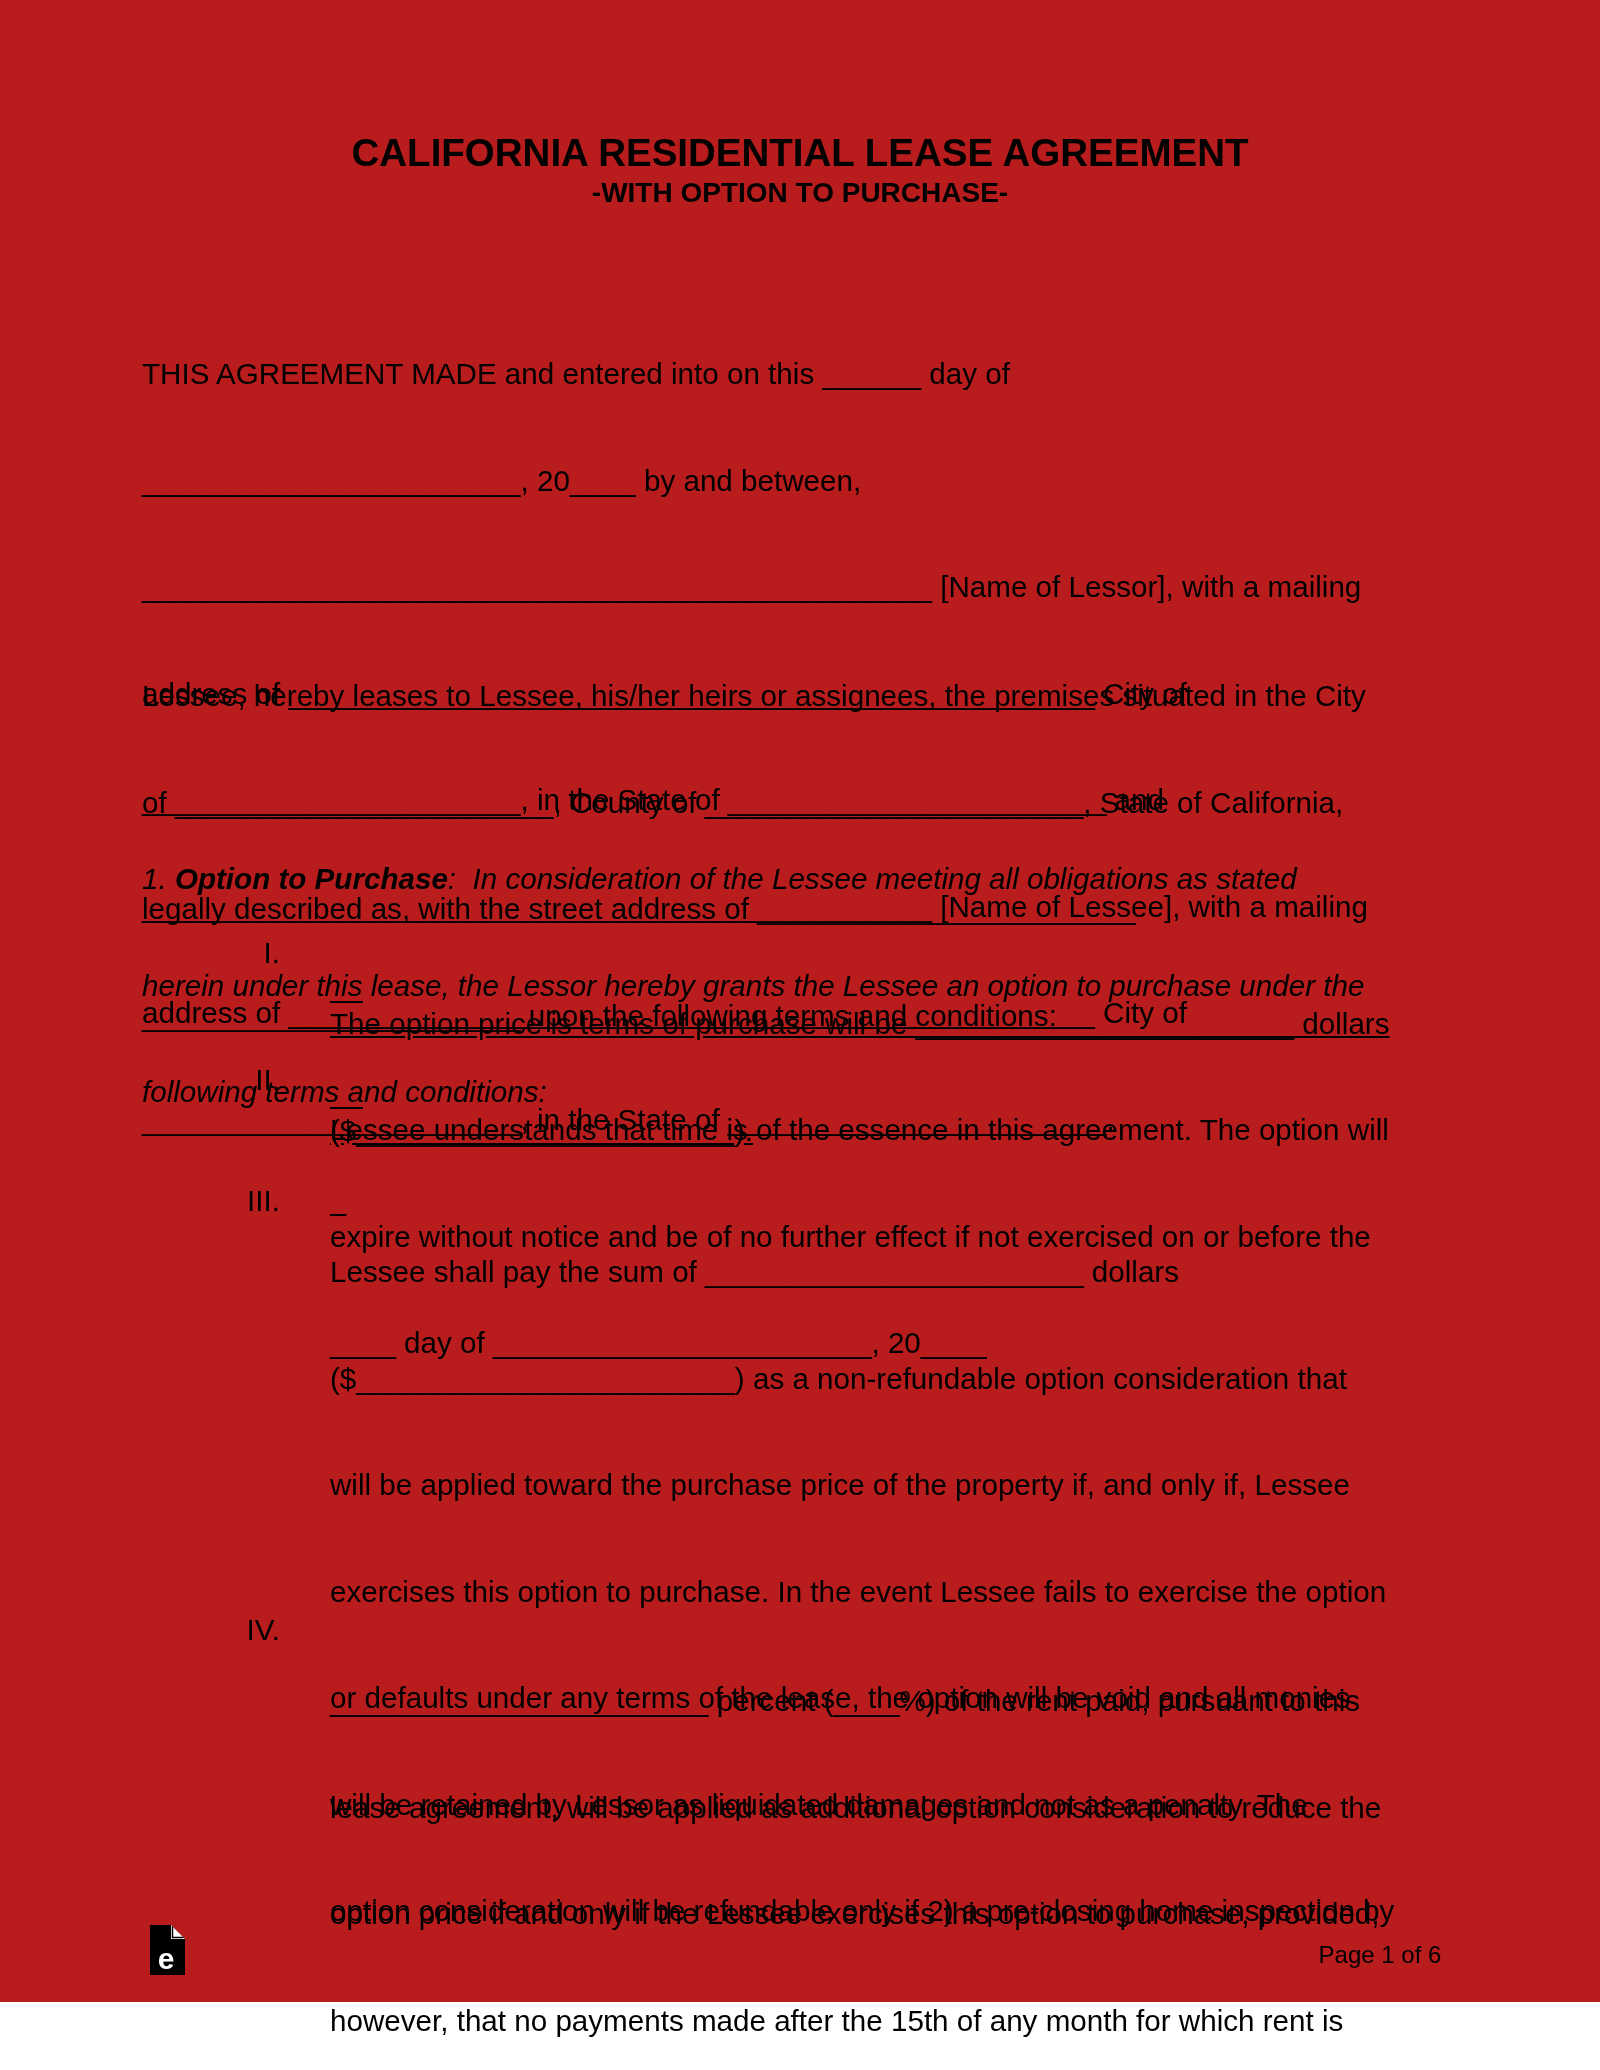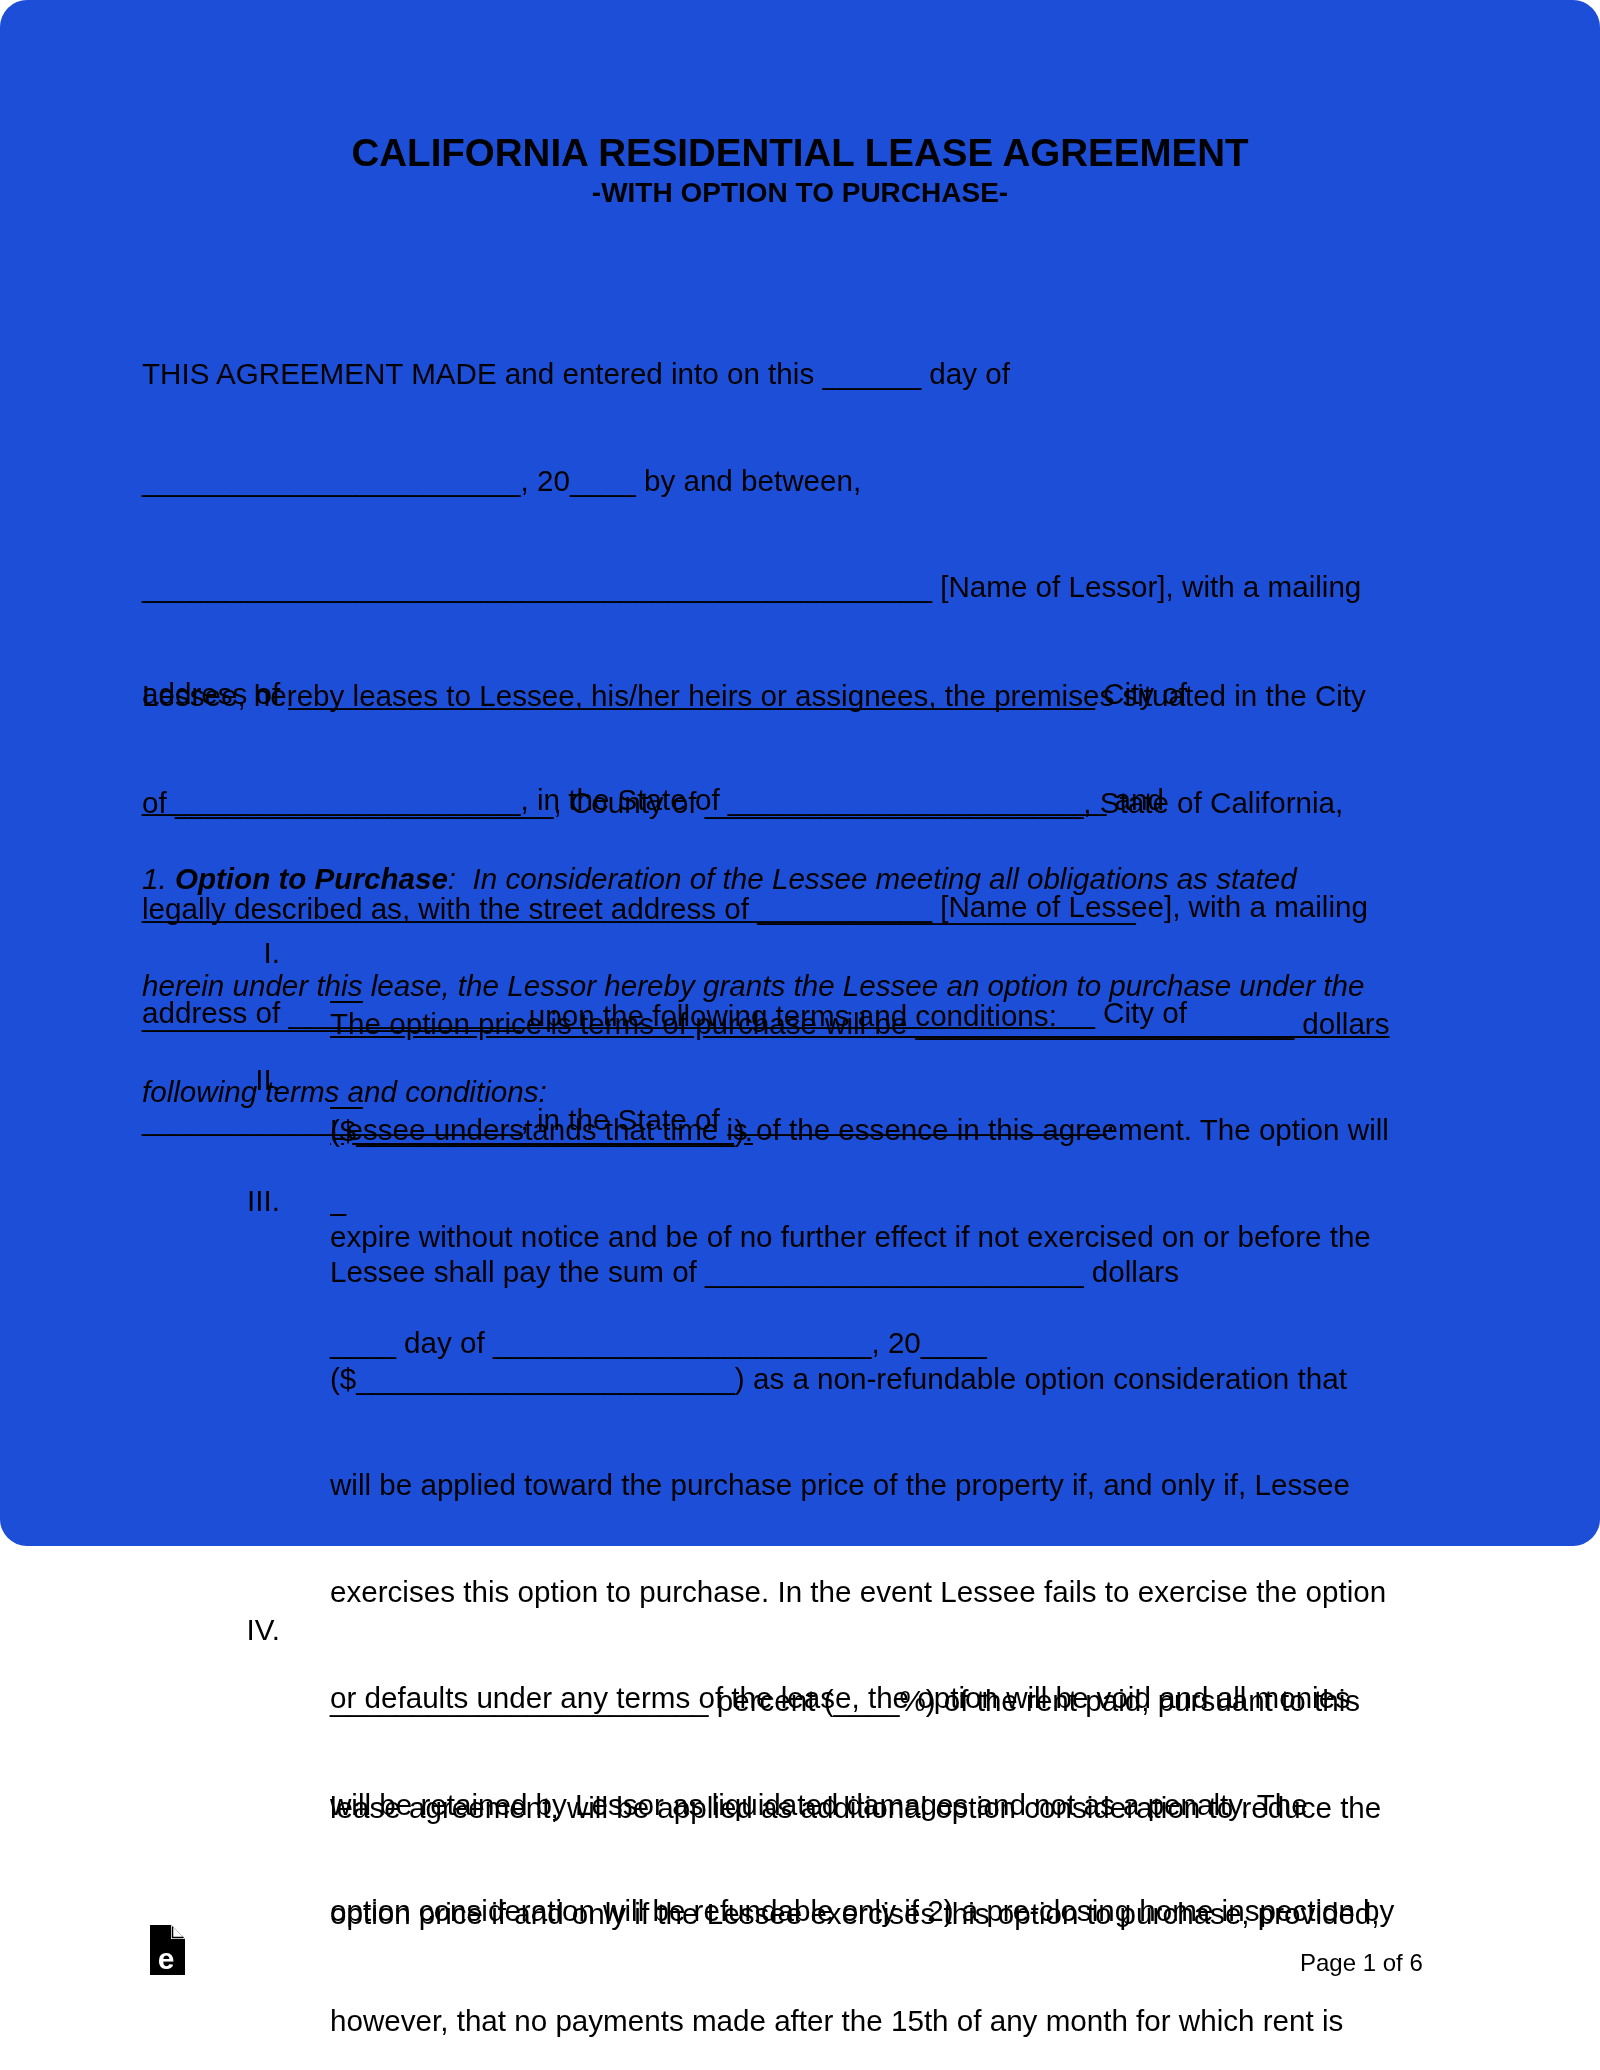--- a/index.html
+++ b/index.html
@@ -1,29 +1,29 @@
 <!DOCTYPE html>
 <html><head>
 <meta charset="utf-8">
 <style>
   html, body { margin: 0; padding: 0; background: #ffffff; }
   body { width: 1600px; height: 2070px; position: relative; overflow: hidden;
          font-family: "Liberation Sans", sans-serif; color: #000; }
-  .page { position: absolute; left: 0; top: 0; width: 1600px; height: 1546px; background: #1d4ed8; border-radius: 27px; }
+  .page { position: absolute; left: 0; top: 0; width: 1600px; height: 2002px; background: #b91c1c; }
   .title { position: absolute; left: 0; width: 1600px; top: 131px; text-align: center;
            font-weight: bold; font-size: 38.5px; line-height: 44px; white-space: nowrap; }
   .subtitle { position: absolute; left: 0; width: 1600px; top: 177px; text-align: center;
               font-weight: bold; font-size: 28px; line-height: 32px; white-space: nowrap; }
   .block { position: absolute; font-size: 29.6px; line-height: 35.5px; white-space: pre; }
   .line { display: block; height: 35.5px; }
   .b { font-weight: bold; }
   .numeral { position: absolute; font-size: 29.6px; line-height: 35.5px; text-align: right; width: 80px; }
   .footer-logo { position: absolute; left: 150px; top: 1925px; width: 35px; height: 50px; }
-  .page-num { position: absolute; left: 1300px; top: 1940px; width: 160px; text-align: left;
-              font-size: 24px; line-height: 30px; margin-top: 8px; }
+  .page-num { position: absolute; left: 1300px; top: 1940px; width: 160px; text-align: center;
+              font-size: 24px; line-height: 30px; }
 </style>
 </head>
 <body>
 
 <div class="page">
 
   <div class="title">CALIFORNIA RESIDENTIAL LEASE AGREEMENT</div>
   <div class="subtitle">-WITH OPTION TO PURCHASE-</div>
 
   <div class="block" style="left:142px; top:285px;">

